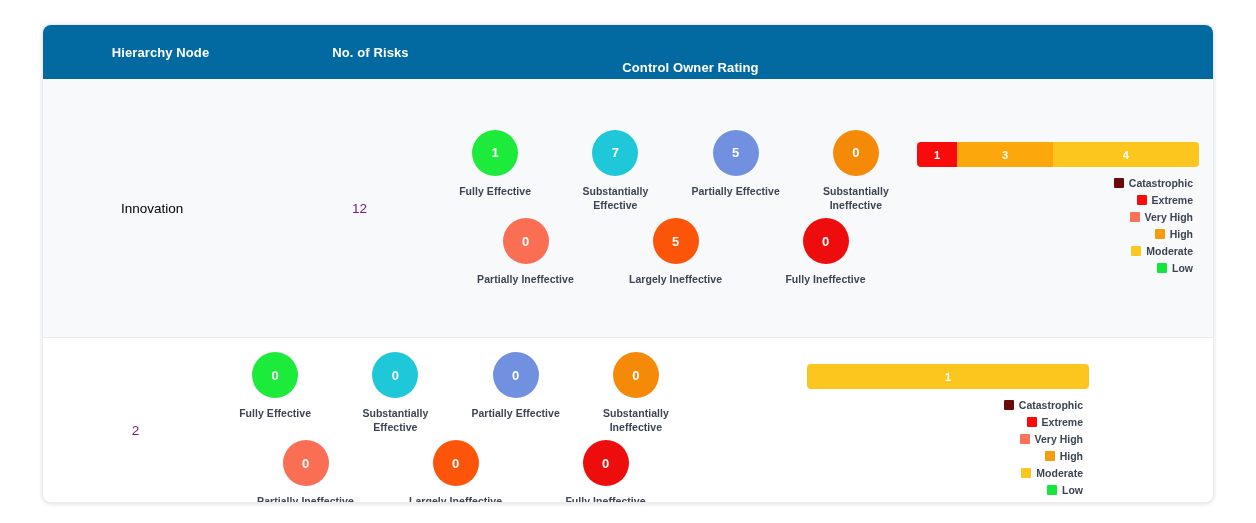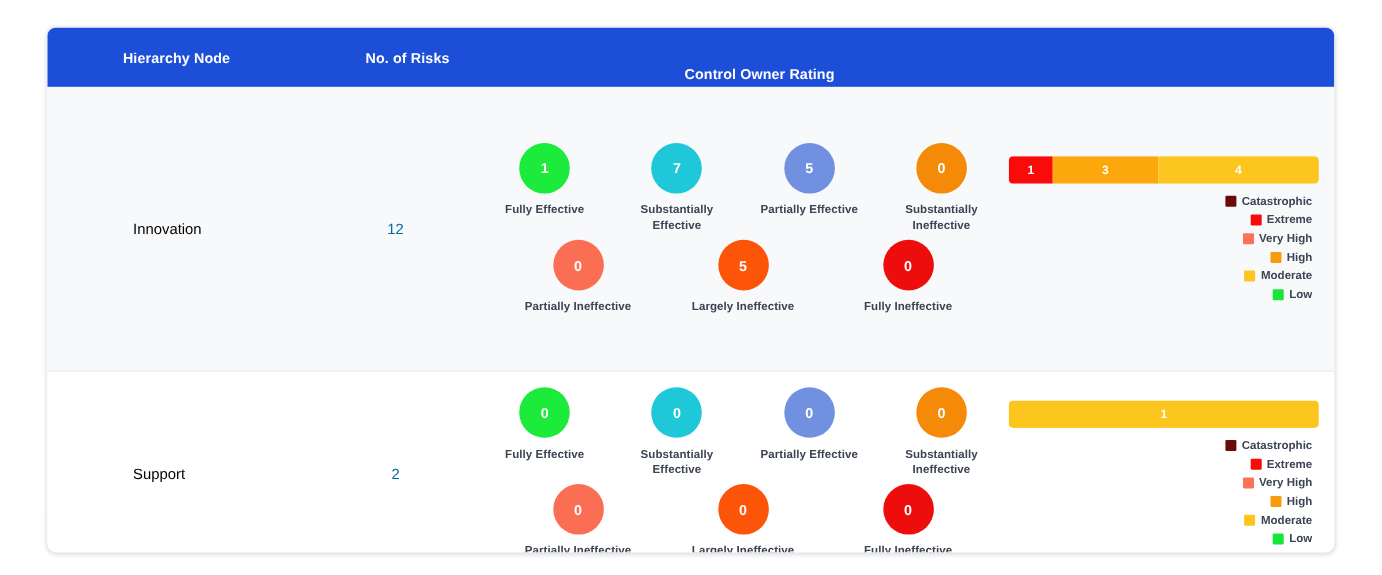--- a/index.html
+++ b/index.html
@@ -30,21 +30,21 @@
     box-shadow: 0 1px 4px rgba(0,0,0,0.13);
     overflow: hidden;
     border: 1px solid #e9ebf0;
     box-sizing: border-box;
   }
 
   
   .thead {
     display: flex;
     height: 54px;
-    background: #1d4ed8;
+    background: #0369a1;
     width: 100%;
     box-sizing: border-box;
   }
   .th {
     display: flex;
     align-items: center;
     justify-content: center;
     color: #ffffff;
     font-size: 13px;
     font-weight: bold;
@@ -74,21 +74,21 @@
   .cell.node {
     width: 235px;
     justify-content: flex-start;
     padding-left: 78px;
     color: #000000;
     font-size: 13.5px;
   }
   .cell.risks {
     width: 185px;
     justify-content: center;
-    color: #0369a1;
+    color: #701a75;
     font-size: 13.5px;
   }
   .cell.owner {
     width: 455px;
     justify-content: center;
     padding: 14px 0 14px 0;
   }
   .cell.profile {
     flex: 1 1 auto;
     justify-content: center;
@@ -272,21 +272,20 @@
                 </div>
                 <div class="legend-item">
                   <span class="legend-swatch" style="background: rgb(22, 230, 58);"></span>
                   <span class="legend-text">Low</span>
                 </div>
               </div>
             </div>
           </div>
         </div>
         <div class="trow plain" style="min-height: 165px;">
-          <div class="cell node">Support</div>
           <div class="cell risks">2</div>
           <div class="cell owner">
             <div class="ratings">
               <div class="rating-line top">
                 <div class="rating-item">
                   <div class="bubble" style="background: rgb(28, 235, 59);">0</div>
                   <div class="rating-label">Fully Effective</div>
                 </div>
                 <div class="rating-item">
                   <div class="bubble" style="background: rgb(30, 200, 216);">0</div>

